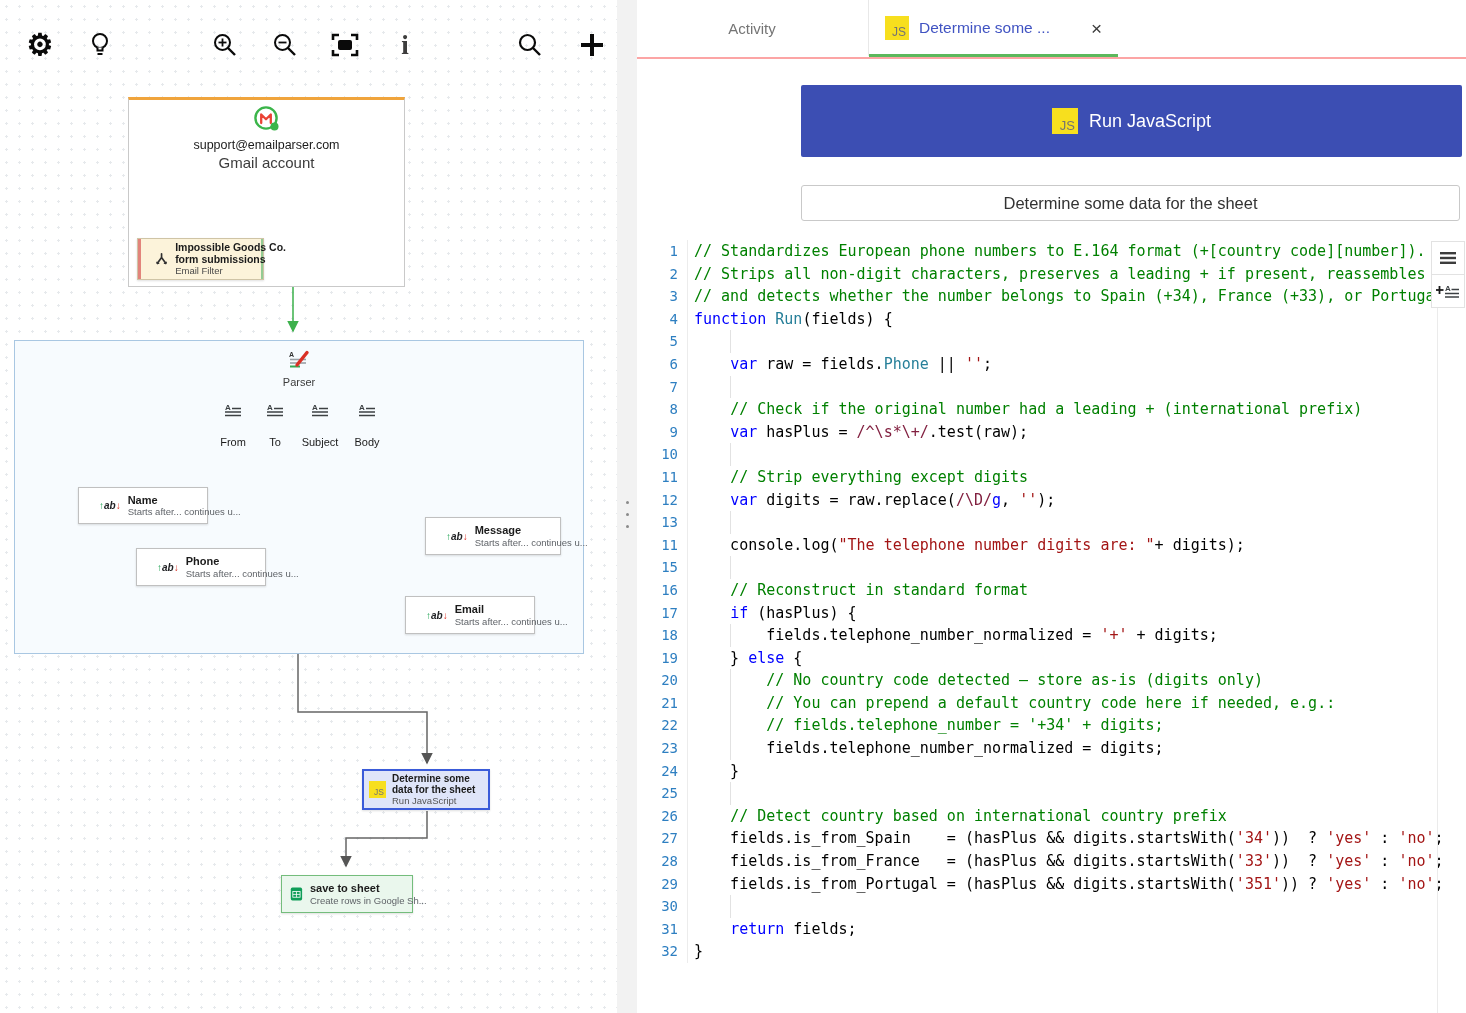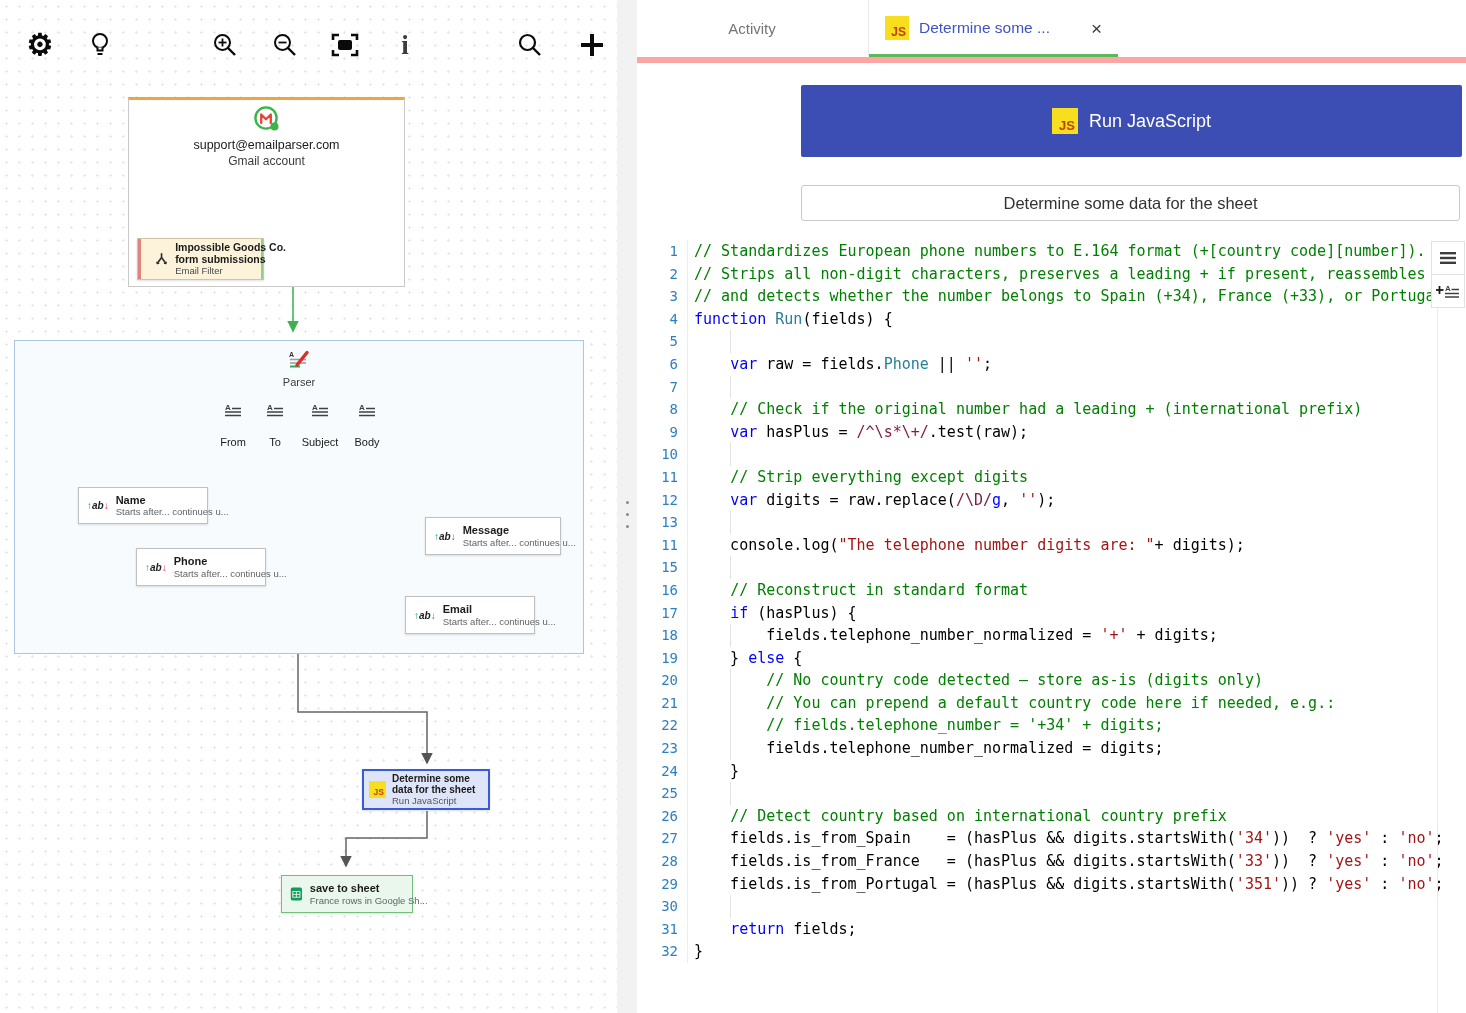--- a/index.html
+++ b/index.html
@@ -14,21 +14,21 @@
 
   .tool{position:absolute;top:28px;width:34px;height:34px;display:flex;align-items:center;
         justify-content:center;cursor:pointer}
   .tool svg{display:block}
   .glyph{font-size:30px;line-height:30px;color:#0a0a0a;font-weight:bold}
 
   .grp{position:absolute;left:128px;top:97px;width:277px;height:190px;background:#fff;
        border:1px solid #c9c9c9;border-top:3px solid #f0a43c;box-sizing:border-box}
   .gmail-head{position:absolute;left:0;right:0;top:5px;text-align:center;cursor:pointer}
   .gmail-head .t{font-size:12.5px;font-weight:normal;color:#1b1b1b;margin-top:2px}
-  .gmail-head .s{font-size:12px;color:#3c3c3c;margin-top:2px}
+  .gmail-head .s{font-size:15px;color:#3c3c3c;margin-top:2px}
 
   .nd{position:absolute;box-sizing:border-box;display:flex;align-items:center;cursor:pointer;
       background:#fff;border:1px solid #c0c0c0;box-shadow:0 1px 2px rgba(0,0,0,.13)}
   .nd .tx{min-width:0}
   .nd .t{font-size:11px;font-weight:bold;color:#1b1b1b;line-height:12.5px;white-space:nowrap}
   .nd .s{font-size:9.5px;color:#5f6368;line-height:11px;white-space:nowrap}
 
   .nd-filter{left:137px;top:238px;width:127px;height:42px;background:#fcf3da;
              border:1px solid #cfc4a6;box-shadow:inset 3px 0 0 #e2847b,inset -2px 0 0 #93cb93,0 1px 2px rgba(0,0,0,.13);
              padding:2px 4px 2px 16px;gap:6px}
@@ -36,48 +36,48 @@
   .nd-filter .s{font-size:9.5px;color:#4a4a4a}
 
   .parser{position:absolute;left:14px;top:340px;width:570px;height:314px;
           background:#f7fbfe;border:1px solid #a9c7e2;box-sizing:border-box;cursor:pointer}
   .parser-head{position:absolute;left:0;right:0;top:9px;text-align:center}
   .parser-head .t{font-size:12px;font-weight:bold;margin-top:1px}
   .parser-head .s{font-size:11px;color:#3c3c3c;margin-top:2px}
   .pfield{position:absolute;top:62px;width:64px;margin-left:-32px;text-align:center;cursor:pointer}
   .pfield .lbl{font-size:11px;color:#1b1b1b;margin-top:15px}
 
-  .cap{padding:3px 8px;gap:7px}
+  .cap{padding:3px 20px;gap:7px}
   .cap-ic{flex:none;font-size:10px;font-weight:bold;color:#202124;letter-spacing:0;font-style:italic}
   .cap-ic .up{color:#15a04c;font-style:normal}
   .cap-ic .dn{color:#d93025;font-style:normal}
 
   .ndjs{left:362px;top:769px;width:128px;height:41px;background:#dfe5f9;border:2px solid #3a5bd9;
         padding:2px 5px;gap:6px}
   .ndjs .t{font-size:10px;line-height:11px;white-space:normal}
   .ndjs .s{font-size:9.5px;color:#555}
 
   .ndsheet{left:281px;top:875px;width:132px;height:38px;background:#eaf7ed;border:1px solid #74bd7c;
            padding:2px 8px;gap:7px}
 
-  .jsbadge{flex:none;background:#f7df1e;color:#c2410c;font-weight:bold;display:flex;
+  .jsbadge{flex:none;background:#f7df1e;color:#737373;font-weight:normal;display:flex;
            align-items:flex-end;justify-content:flex-end;box-sizing:border-box}
   .jsbadge.sm{width:17px;height:17px;font-size:8.5px;padding:1px 2px}
   .jsbadge.md{width:24px;height:24px;font-size:12px;padding:1px 3px}
   .jsbadge.lg{width:26px;height:26px;font-size:13px;padding:1px 3px}
 
   
   .divider{position:absolute;left:617px;top:0;width:20px;height:1013px;background:#f2f2f2;
            cursor:col-resize}
   .divider .dot{width:3px;height:3px;border-radius:50%;background:#8a8a8a;margin:9px auto 0}
   .divider .dots{padding-top:492px}
 
   
   .rpanel{position:absolute;left:637px;top:0;width:829px;height:1013px;background:#fff}
-  .tabbar{position:absolute;left:0;top:0;right:0;height:57px;border-bottom:6px solid #fca5a5}
+  .tabbar{position:absolute;left:0;top:0;right:0;height:57px;border-bottom:2px solid #fca5a5}
   .tab-activity{position:absolute;left:55px;top:0;height:56px;width:120px;display:flex;
                 align-items:center;justify-content:center;color:#757575;font-size:15px;cursor:pointer}
   .tab-active{position:absolute;left:231px;top:0;height:56px;width:250px;display:flex;align-items:center;
               gap:10px;padding:0 16px;border-left:1px solid #e8e8e8;box-sizing:border-box;cursor:pointer}
   .tab-active::after{content:'';position:absolute;left:0;right:0;bottom:-1px;height:3px;background:#5cb85c}
   .tab-active .lbl{color:#4053c2;font-size:15.5px;white-space:nowrap}
   .tab-close{margin-left:auto;color:#3c3c3c;font-size:19px;line-height:19px;cursor:pointer}
 
   .run-btn{position:absolute;left:164px;top:85px;width:661px;height:72px;background:#3c4eb3;
            color:#fff;font-size:18px;font-family:inherit;border:none;border-radius:2px;display:flex;
@@ -289,21 +289,21 @@
 
   <div class="nd ndsheet">
     <svg width="16" height="16" viewBox="0 0 16 16">
       <rect x="1" y="0" width="14" height="16" rx="2" fill="#0f9d58"></rect>
       <rect x="3.5" y="5" width="9" height="7" fill="none" stroke="#fff" stroke-width="1"></rect>
       <line x1="3.5" y1="8.5" x2="12.5" y2="8.5" stroke="#fff" stroke-width="1"></line>
       <line x1="8" y1="5" x2="8" y2="12" stroke="#fff" stroke-width="1"></line>
     </svg>
     <div class="tx">
       <div class="t">save to sheet</div>
-      <div class="s">France rows in Google Sh...</div>
+      <div class="s">Create rows in Google Sh...</div>
     </div>
   </div>
 </div>
 
 <div class="divider">
   <div class="dots">
       <div class="dot"></div>
       <div class="dot"></div>
       <div class="dot"></div>
     </div>

